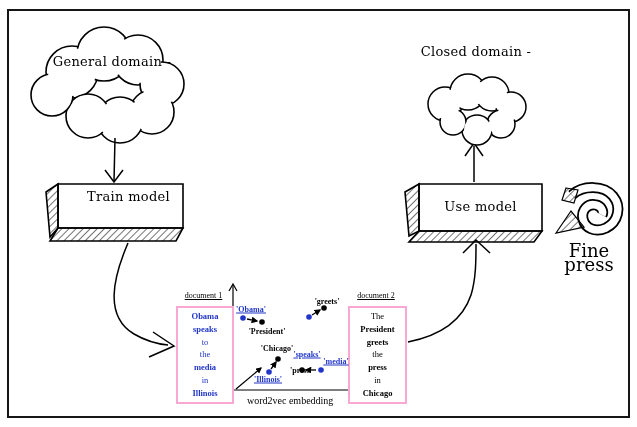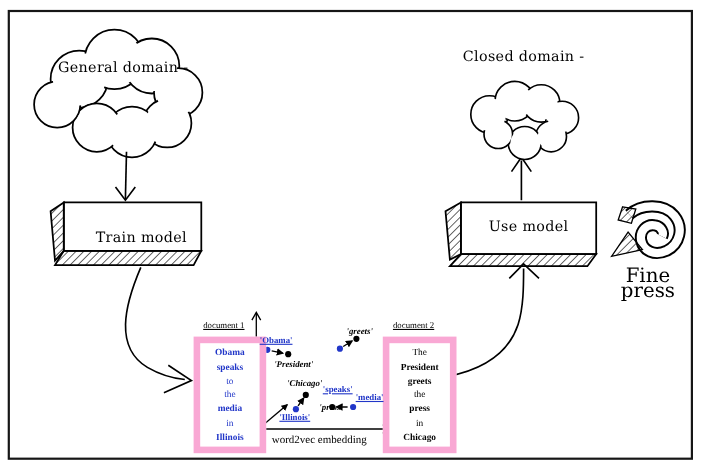--- a/index.html
+++ b/index.html
@@ -8,33 +8,33 @@
   .frame{position:absolute;left:7px;top:9px;width:619px;height:405px;
          border:2px solid #161616;}
   svg.layer{position:absolute;left:0;top:0;width:637px;height:427px;}
   .lbl{position:absolute;text-align:center;}
   .lbl .ln{display:block;}
   .cloud-cap{font-size:13px;line-height:15.5px;letter-spacing:.3px;}
   .box-cap{font-size:13px;letter-spacing:.3px;}
   .ft-cap{font-size:18px;line-height:13.5px;}
   .doc-title{font-family:"Liberation Serif",serif;font-size:8px;
              text-decoration:underline;white-space:nowrap;}
-  .doc-box{position:absolute;border:6px solid #f9a8d4;background:#fff;
+  .doc-box{position:absolute;border:2px solid #f9a8d4;background:#fff;
            display:flex;flex-direction:column;justify-content:space-around;
            align-items:center;font-family:"Liberation Serif",serif;
            font-size:8.5px;line-height:9px;padding:2px 0;}
   .doc-box .w{display:block;}
   .doc1 .w{color:var(--blue,#2136c8);}
   .doc2 .w{color:#000;}
   .b{font-weight:bold;}
   .plot-word{position:absolute;transform:translate(-50%,-50%);
              font-family:"Liberation Serif",serif;font-size:8px;
              font-weight:bold;white-space:nowrap;}
   .pw-blue{color:var(--blue,#2136c8);text-decoration:underline;}
-  .pw-black{color:#000;font-style:italic;}
+  .pw-black{color:#000;}
   .axis-lbl{font-family:"Liberation Serif",serif;font-size:10px;
             white-space:nowrap;}
 </style>
 </head>
 <body>
 
 <div class="stage">
   <div class="frame"></div>
 
   <svg class="layer" viewBox="0 0 637 427">
@@ -149,21 +149,21 @@
       <path d="M572,195 C583,185 604,185 613,196 C622,207 618,222 606,228 C595,233 585,228 583,219 C581,210 588,203 596,205 C601,206 604,211 602,215" fill="none" stroke="#fff" stroke-width="7.5"></path>
       <polygon points="566,188 578,190 574,203 562,200" fill="url(#hatch)" stroke="#000" stroke-width="1.2"></polygon>
       <polygon points="556,233 571,211 584,227" fill="url(#hatch)" stroke="#000" stroke-width="1.2"></polygon>
     </g>
   </svg>
 
   <div class="lbl cloud-cap" style="left:37px;top:54px;width:150px;">
     <span class="ln">General domain -</span>
   </div>
 
-  <div class="lbl box-cap" style="left:58px;top:209px;width:141px;">Train model</div>
+  <div class="lbl box-cap" style="left:58px;top:189px;width:141px;">Train model</div>
 
   <div class="lbl cloud-cap" style="left:402px;top:44px;width:148px;">
     <span class="ln">Closed domain -</span>
   </div>
 
   <div class="lbl box-cap" style="left:419px;top:199px;width:123px;">Use model</div>
 
   <div class="lbl ft-cap" style="left:563px;top:244px;width:52px;">
     <span class="ln">Fine</span>
     <span class="ln">press</span>

